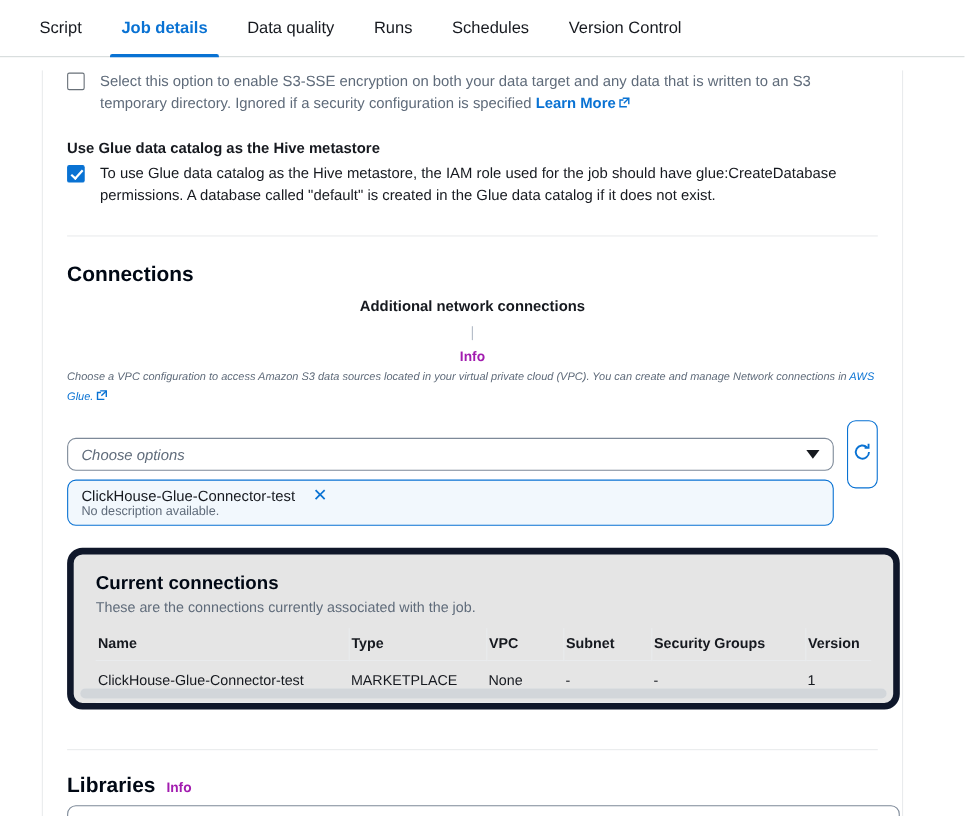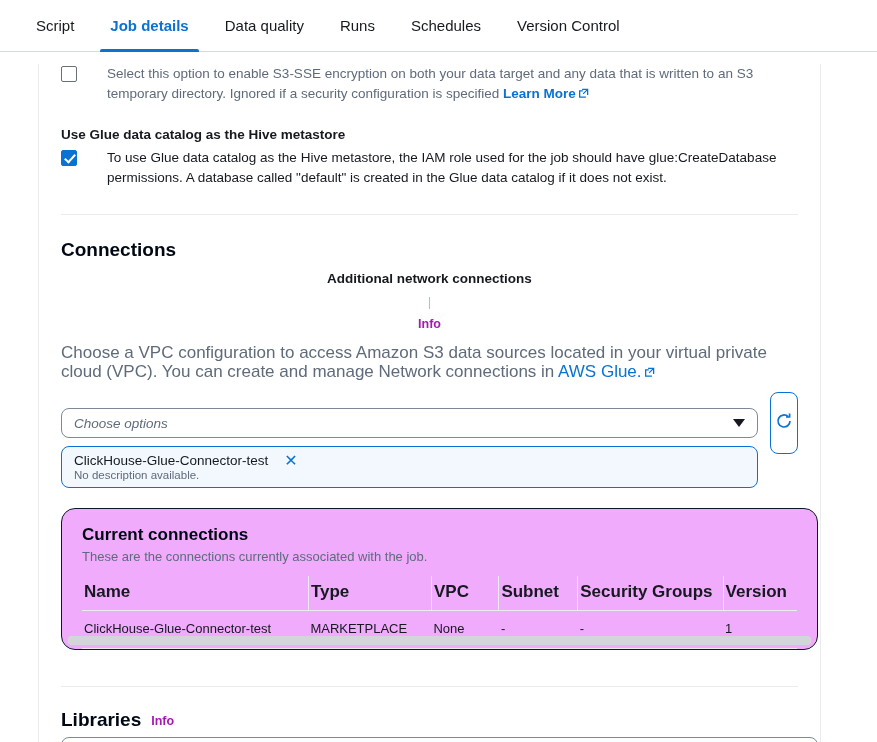--- a/index.html
+++ b/index.html
@@ -55,21 +55,21 @@
     margin: 0 auto;
     width: 783px;
     margin-left: 38px;
     border-left: 1px solid #e9ebed;
     border-right: 1px solid #e9ebed;
     height: 690px;
     padding: 0 22px;
     background: #fff;
   }
 
-  .row { display: flex; gap: 16px; }
+  .row { display: flex; }
 
   
   .cb {
     width: 16px; height: 16px;
     border: 1.5px solid #687078;
     border-radius: 2px;
     background: #fff;
     flex: 0 0 auto;
     margin-top: 2px;
   }
@@ -146,25 +146,26 @@
     color: #b6bec9;
     font-weight: normal;
   }
   .info-link {
     font-size: 12.5px;
     color: #a21caf;
     font-weight: bold;
     cursor: pointer;
   }
   .desc {
-    font-size: 17px;
+    font-size: 10px;
     line-height: 19px;
     color: #5f6b7a;
-    margin-top: 12px;
+    margin-top: 2px;
     max-width: 740px;
+    font-style: italic;
   }
 
   
   .select-row { display: flex; align-items: flex-start; gap: 12px; margin-top: 26px; }
   .select {
     width: 697px;
     height: 30px;
     border: 1px solid #7d8998;
     border-radius: 8px;
     background: #fff;
@@ -215,23 +216,23 @@
     font-size: 16px;
     line-height: 16px;
     cursor: pointer;
     font-weight: normal;
     padding: 0 2px;
   }
 
   
   .card {
     margin-top: 20px;
-    border: 1px solid #0f172a;
+    border: 6px solid #0f172a;
     border-radius: 14px;
-    background: #f0abfc;
+    background: #e5e5e5;
     width: 757px;
     padding: 16px 20px 0 20px;
     position: relative;
     overflow: hidden;
   }
   .card h3 {
     font-size: 17px;
     margin: 0;
     font-weight: bold;
     color: #000814;
@@ -242,21 +243,21 @@
     margin-top: 4px;
   }
   table.conn {
     width: 100%;
     border-collapse: collapse;
     margin-top: 12px;
     font-size: 13px;
   }
   table.conn th {
     text-align: left;
-    font-size: 17px;
+    font-size: 13px;
     font-weight: bold;
     color: #16191f;
     padding: 6px 10px 8px 2px;
     border-bottom: 1px solid #e9ebed;
     border-right: 1px solid #e9ebed;
     white-space: nowrap;
   }
   table.conn th:last-child { border-right: 0; }
   table.conn td {
     padding: 10px 10px 12px 2px;

